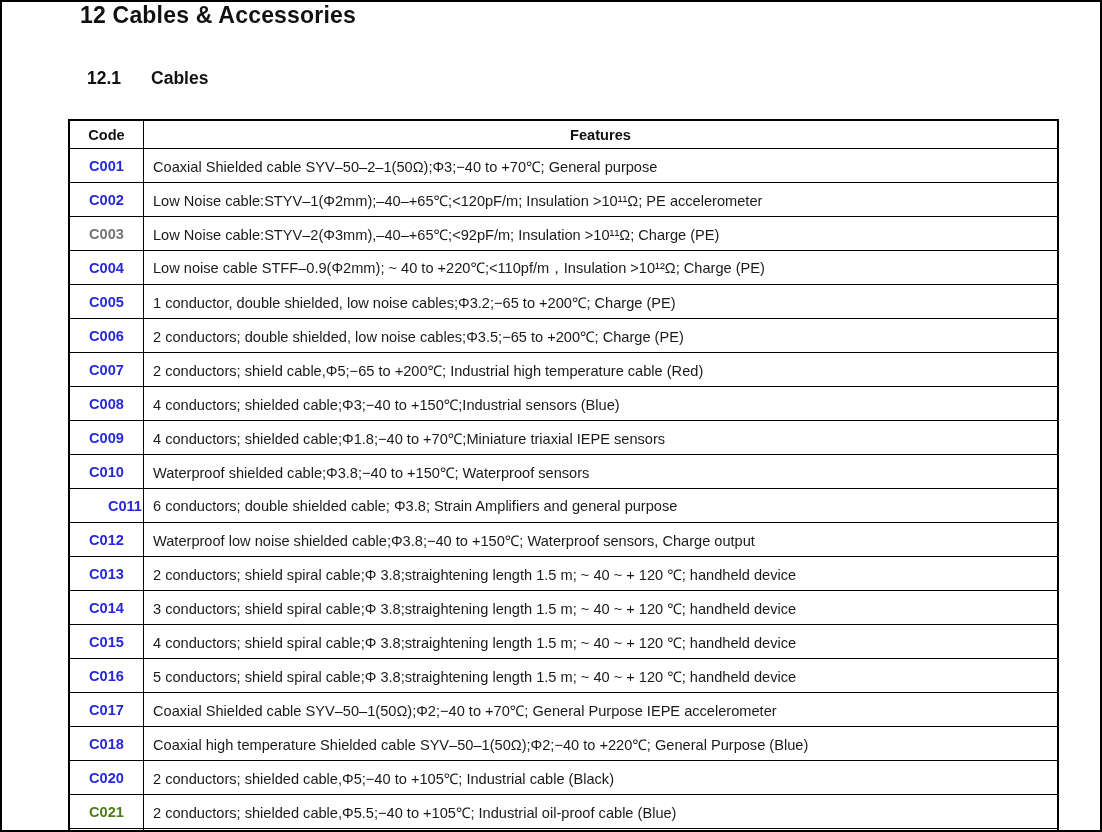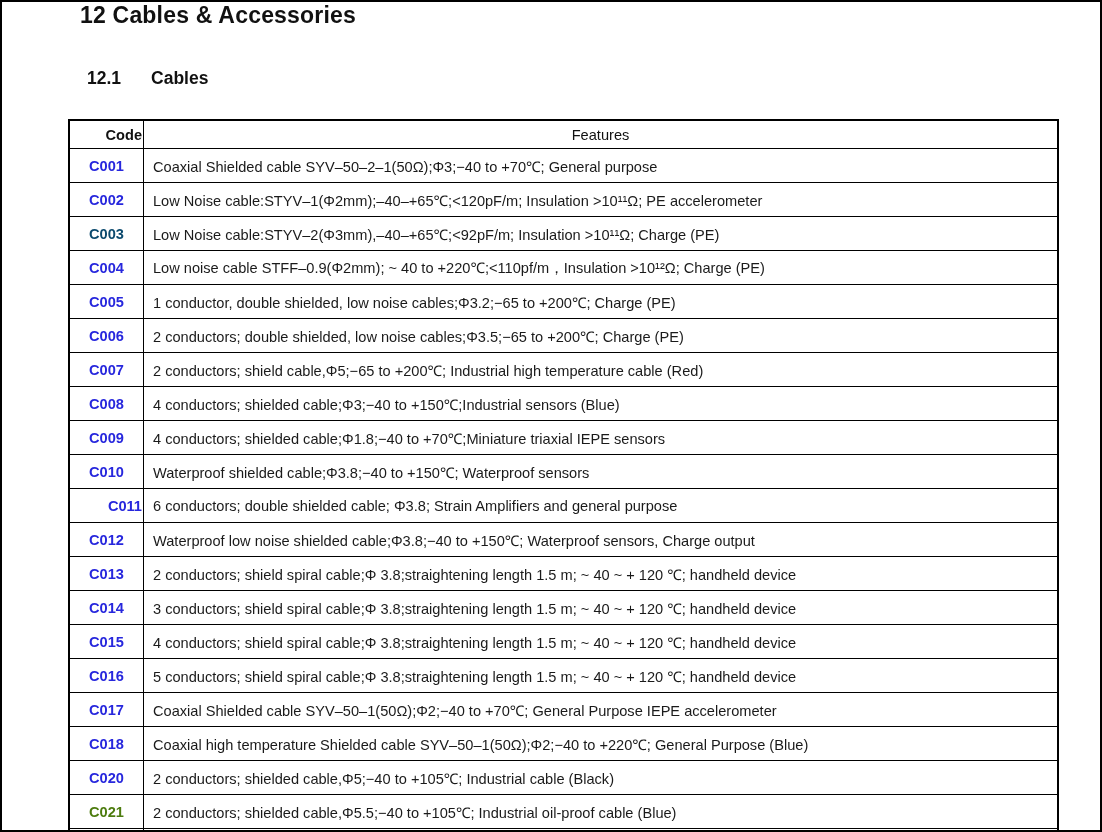--- a/index.html
+++ b/index.html
@@ -55,28 +55,28 @@
     vertical-align: middle;
     overflow: hidden;
     white-space: nowrap;
   }
   table.cables {
     border: 2px solid #000000;
   }
   th.code-head {
     width: 71px;
     height: 25px;
-    text-align: right;
+    text-align: center;
     font-weight: bold;
     font-size: 15px;
     color: #111111;
   }
   th.features-head {
     text-align: center;
-    font-weight: normal;
+    font-weight: bold;
     font-size: 15px;
     color: #111111;
   }
   td.code-cell {
     height: 31px;
     text-align: center;
     font-weight: bold;
     font-size: 14.8px;
   }
   td.features-cell {
@@ -106,21 +106,21 @@
       <tbody>
           <tr>
             <td class="code-cell" style="color: rgb(39, 39, 221);">C001</td>
             <td class="features-cell">Coaxial Shielded cable SYV–50–2–1(50Ω);Φ3;−40 to +70℃; General purpose</td>
           </tr>
           <tr>
             <td class="code-cell" style="color: rgb(39, 39, 221);">C002</td>
             <td class="features-cell">Low Noise cable:STYV–1(Φ2mm);–40–+65℃;&lt;120pF/m; Insulation &gt;10¹¹Ω; PE accelerometer</td>
           </tr>
           <tr>
-            <td class="code-cell" style="color: #0c4a6e;">C003</td>
+            <td class="code-cell" style="color: #737373;">C003</td>
             <td class="features-cell">Low Noise cable:STYV–2(Φ3mm),–40–+65℃;&lt;92pF/m; Insulation &gt;10¹¹Ω; Charge (PE)</td>
           </tr>
           <tr>
             <td class="code-cell" style="color: rgb(39, 39, 221);">C004</td>
             <td class="features-cell">Low noise cable STFF–0.9(Φ2mm); ~ 40 to +220℃;&lt;110pf/m，Insulation &gt;10¹²Ω; Charge (PE)</td>
           </tr>
           <tr>
             <td class="code-cell" style="color: rgb(39, 39, 221);">C005</td>
             <td class="features-cell">1 conductor, double shielded, low noise cables;Φ3.2;−65 to +200℃; Charge (PE)</td>
           </tr>

